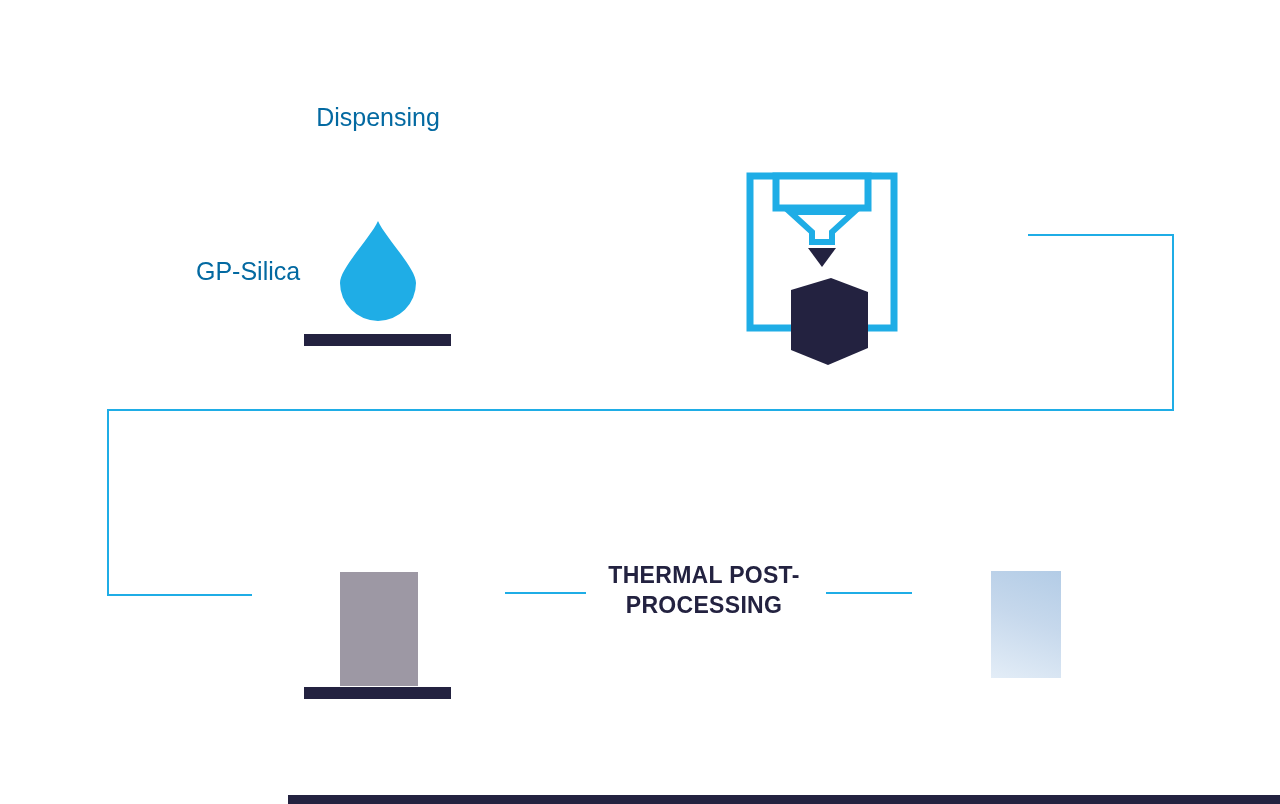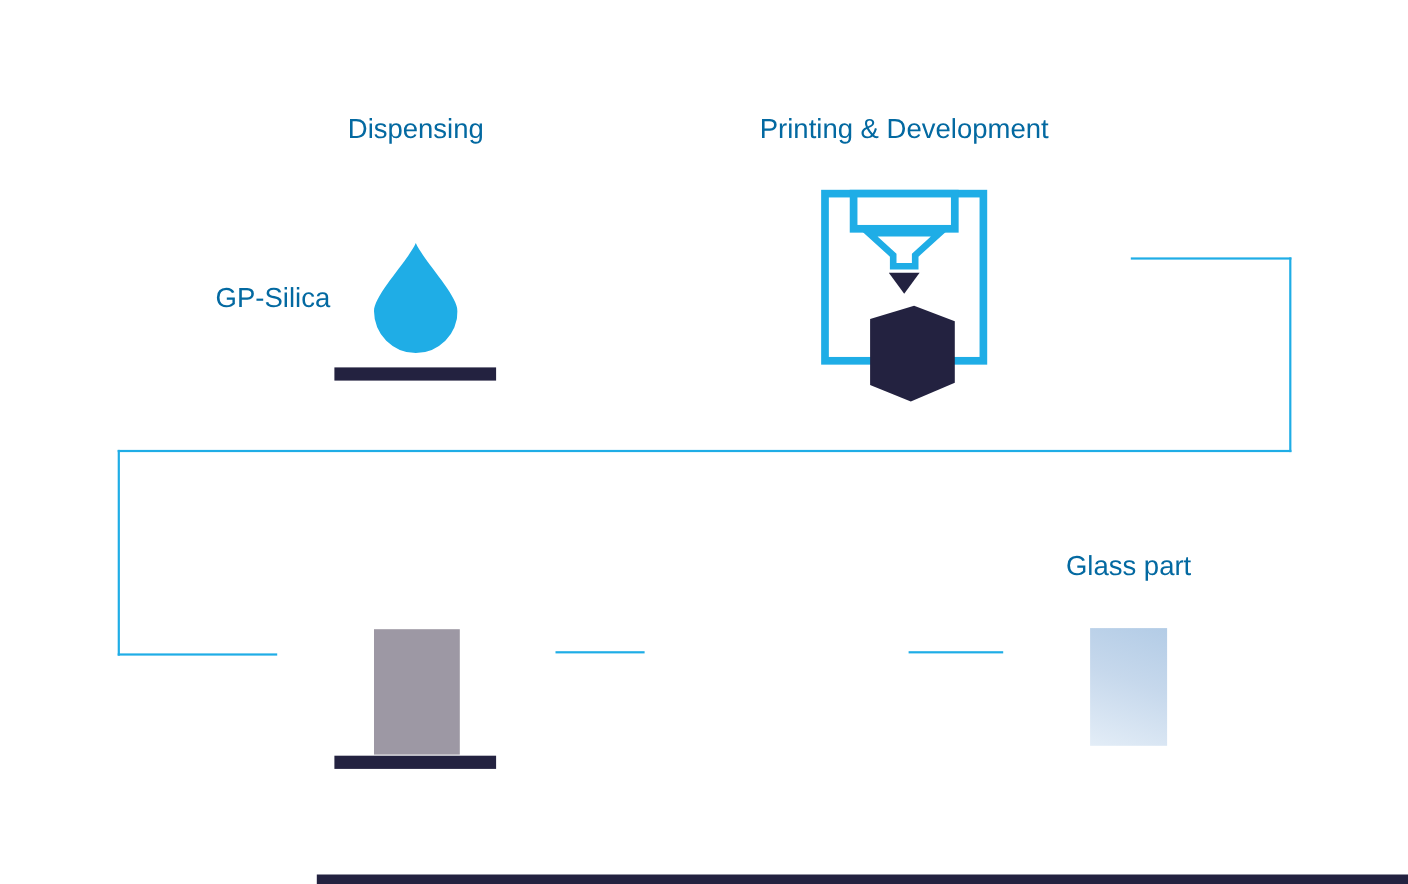--- a/index.html
+++ b/index.html
@@ -75,21 +75,20 @@
     background: #232240;
   }
 </style>
 </head>
 <body>
 
 <div id="stage">
 
   <div class="label" style="left:258px; top:103px; width:240px;">Dispensing</div>
 
-  <div class="label" style="left:662px; top:103px; width:320px;">Printing &amp; Development</div>
 
   <div class="label" style="left:196px; top:257px; width:110px; text-align:left;">GP-Silica</div>
 
   <div class="icon-wrap" style="left:340px; top:219px; width:76px; height:103px;">
     <svg width="76" height="103" viewBox="0 0 76 103" aria-hidden="true">
       <path d="M38 2 C31 18 0 49 0 64 a38 38 0 0 0 76 0 C76 49 45 18 38 2 Z" fill="#1fade6"></path>
     </svg>
   </div>
 
   <div class="base-bar" style="left:304px; top:334px;"></div>
@@ -109,25 +108,25 @@
     </svg>
   </div>
 
   <div class="cyan-line h-line" style="left:1028px; top:234px; width:146px;"></div>
   <div class="cyan-line v-line" style="left:1172px; top:234px; height:177px;"></div>
   <div class="cyan-line h-line" style="left:107px; top:409px; width:1067px;"></div>
   <div class="cyan-line v-line" style="left:107px; top:409px; height:187px;"></div>
   <div class="cyan-line h-line" style="left:107px; top:594px; width:145px;"></div>
 
 
-  <div class="label" style="left:926px; top:501px; width:200px;">Glass part</div>
 
   <div class="green-rect"></div>
   <div class="base-bar" style="left:304px; top:687px;"></div>
 
   <div class="cyan-line h-line" style="left:505px; top:592px; width:81px;"></div>
+  <div class="thermal">THERMAL POST-PROCESSING</div>
   <div class="cyan-line h-line" style="left:826px; top:592px; width:86px;"></div>
 
   <div class="glass-rect"></div>
 
   <div class="bottom-bar"></div>
 
 </div>
 
 </body></html>

